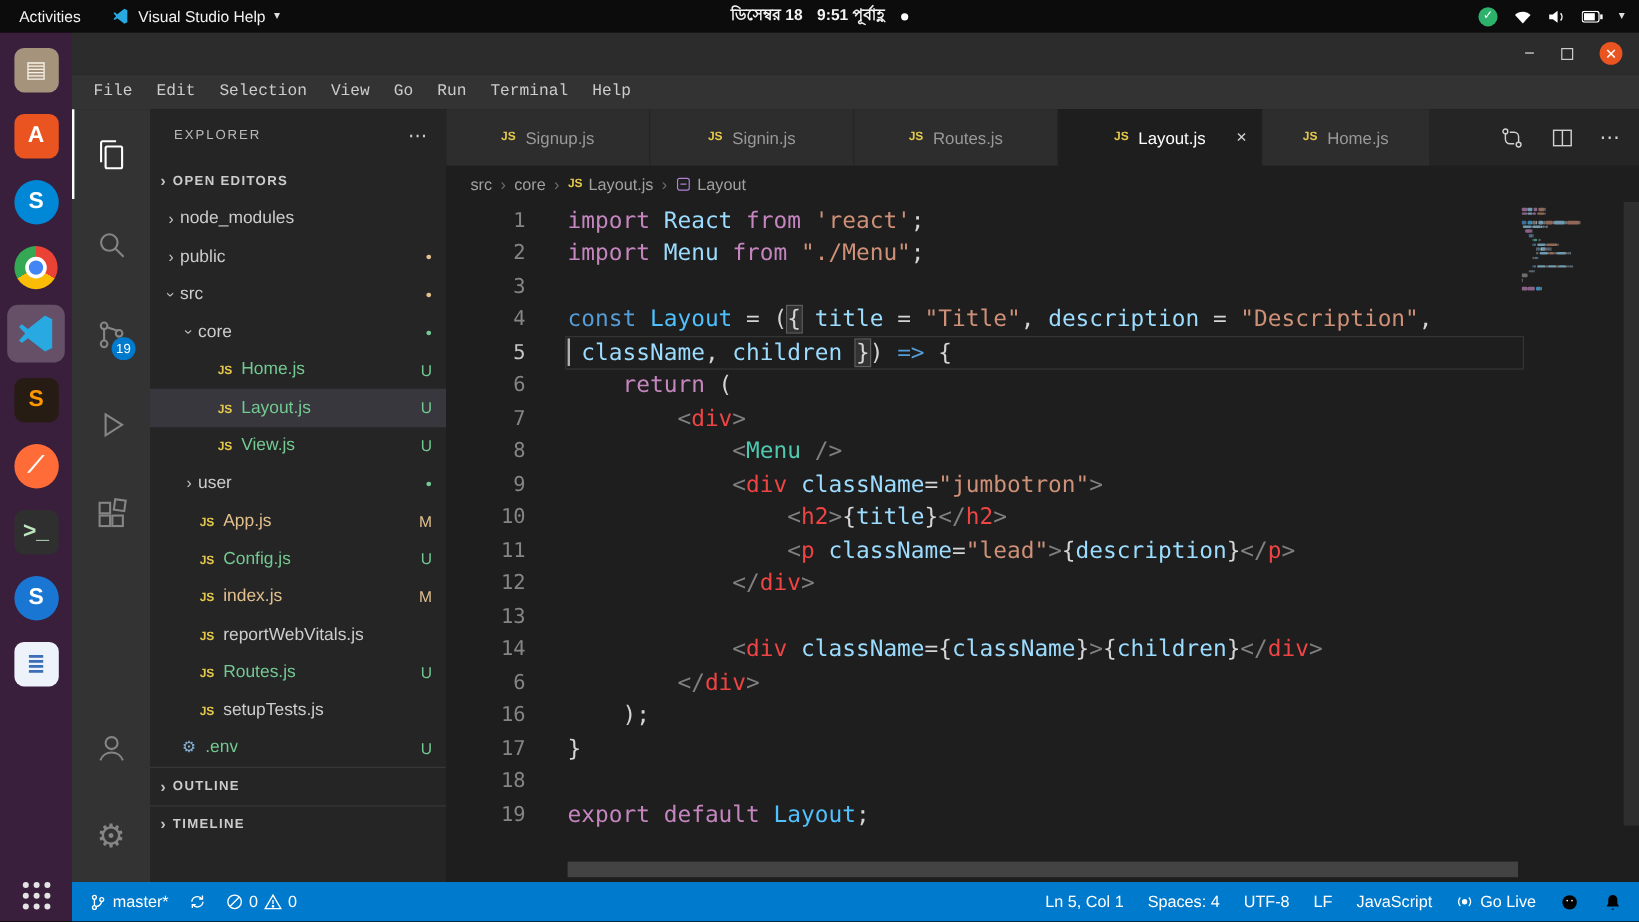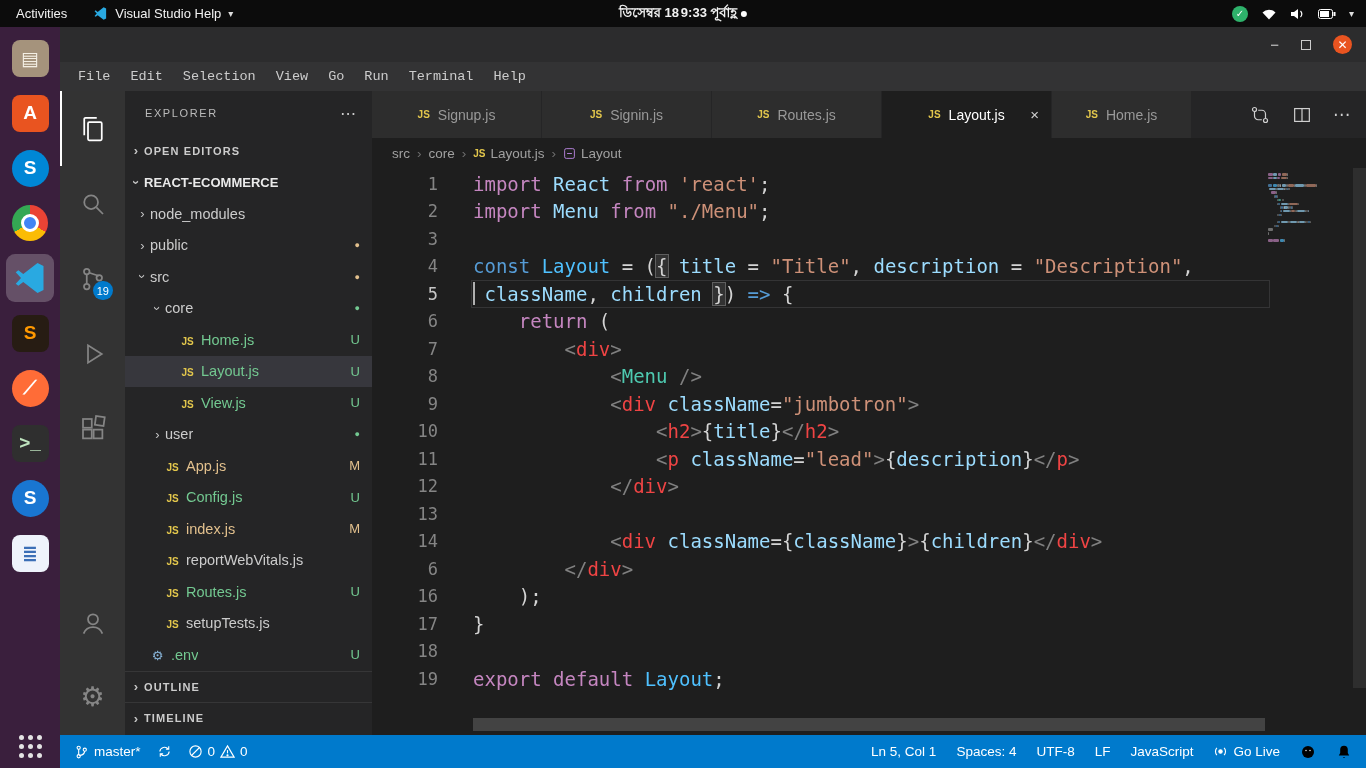--- a/index.html
+++ b/index.html
@@ -5,21 +5,21 @@
   * { margin:0; padding:0; box-sizing:border-box; }
   html,body { width:1366px; height:768px; overflow:hidden; background:#000; }
   body { font-family:"Liberation Sans","DejaVu Sans",sans-serif; position:relative; color:#ccc; }
 
   
   .topbar { position:absolute; top:0; left:0; width:1366px; height:27px; background:#0c0c0c; color:#f2f2f2;
             display:flex; align-items:center; font-size:13px; z-index:20; }
   .tb-activities { padding:0 16px; height:100%; display:flex; align-items:center; }
   .tb-appmenu { display:flex; align-items:center; gap:7px; padding:0 10px; height:100%; }
   .tb-caret { font-size:10px; color:#ddd; }
-  .tb-clock { position:absolute; left:50%; transform:translateX(-50%); display:flex; gap:2px; align-items:center; font-weight:bold;}
+  .tb-clock { position:absolute; left:50%; transform:translateX(-50%); display:flex; gap:12px; align-items:center; font-weight:bold;}
   .tb-clock .dot { width:6px; height:6px; border-radius:50%; background:#fff; margin-left:2px; }
   .tb-sys { margin-left:auto; display:flex; align-items:center; gap:13px; padding-right:12px; }
   .green-ind { width:16px; height:16px; border-radius:50%; background:#2eb26b; color:#fff; font-size:10px;
                display:flex; align-items:center; justify-content:center; }
 
   
   .dock { position:absolute; left:0; top:27px; width:60px; height:741px; background:#3a1f3d;
           display:flex; flex-direction:column; align-items:center; padding-top:7px; z-index:10; }
   #dock-items { display:flex; flex-direction:column; gap:7px; align-items:center; }
   .dock-item { width:48px; height:48px; border-radius:9px; display:flex; align-items:center; justify-content:center; }
@@ -126,21 +126,21 @@
   <div class="tb-activities">Activities</div>
   <div class="tb-appmenu">
     <svg width="15" height="15" viewBox="0 0 24 24">
       <path d="M17 2 L21 4 V20 L17 22 L7.5 14.6 L4.2 17.2 L2.5 15.8 L6 12 L2.5 8.2 L4.2 6.8 L7.5 9.4 Z" fill="#29a9e1"></path>
     </svg>
     <span>Visual Studio Help</span>
     <span class="tb-caret">▾</span>
   </div>
   <div class="tb-clock">
     <span>ডিসেম্বর 18</span>
-    <span>9:33 পূর্বাহ্ণ</span>
+    <span>9:51 পূর্বাহ্ণ</span>
     <span class="dot"></span>
   </div>
   <div class="tb-sys">
     <span class="green-ind">✓</span>
     <svg width="16" height="12" viewBox="0 0 16 12">
       <path d="M1.5 4.5 A9 9 0 0 1 14.5 4.5 L8 11.5 Z" fill="#fff"></path>
     </svg>
     <svg width="15" height="12" viewBox="0 0 15 12">
       <path d="M1 4 h3 l4 -3 v10 l-4 -3 h-3 z" fill="#fff"></path>
       <path d="M10.5 3 a4.5 4.5 0 0 1 0 6" stroke="#fff" fill="none" stroke-width="1.2"></path>
@@ -275,24 +275,20 @@
 
     <div class="sidebar">
       <div class="sb-header">
         <span>EXPLORER</span>
         <span class="sb-more">⋯</span>
       </div>
       <div class="tree" id="tree">
           <div class="trow section-row" style="padding-left: 4px;">
             <span class="chev">›</span>
             <span class="tlabel">OPEN EDITORS</span>
-          </div>
-          <div class="trow root-row" style="padding-left: 4px;">
-            <span class="chev down">›</span>
-            <span class="tlabel">REACT-ECOMMERCE</span>
           </div>
           <div class="trow" style="padding-left: 10px;">
             <span class="chev">›</span>
             <span class="tlabel">node_modules</span>
           </div>
           <div class="trow" style="padding-left: 10px;">
             <span class="chev">›</span>
             <span class="tlabel">public</span>
             <span class="tdot" style="color: rgb(226, 192, 141);">●</span>
           </div>

